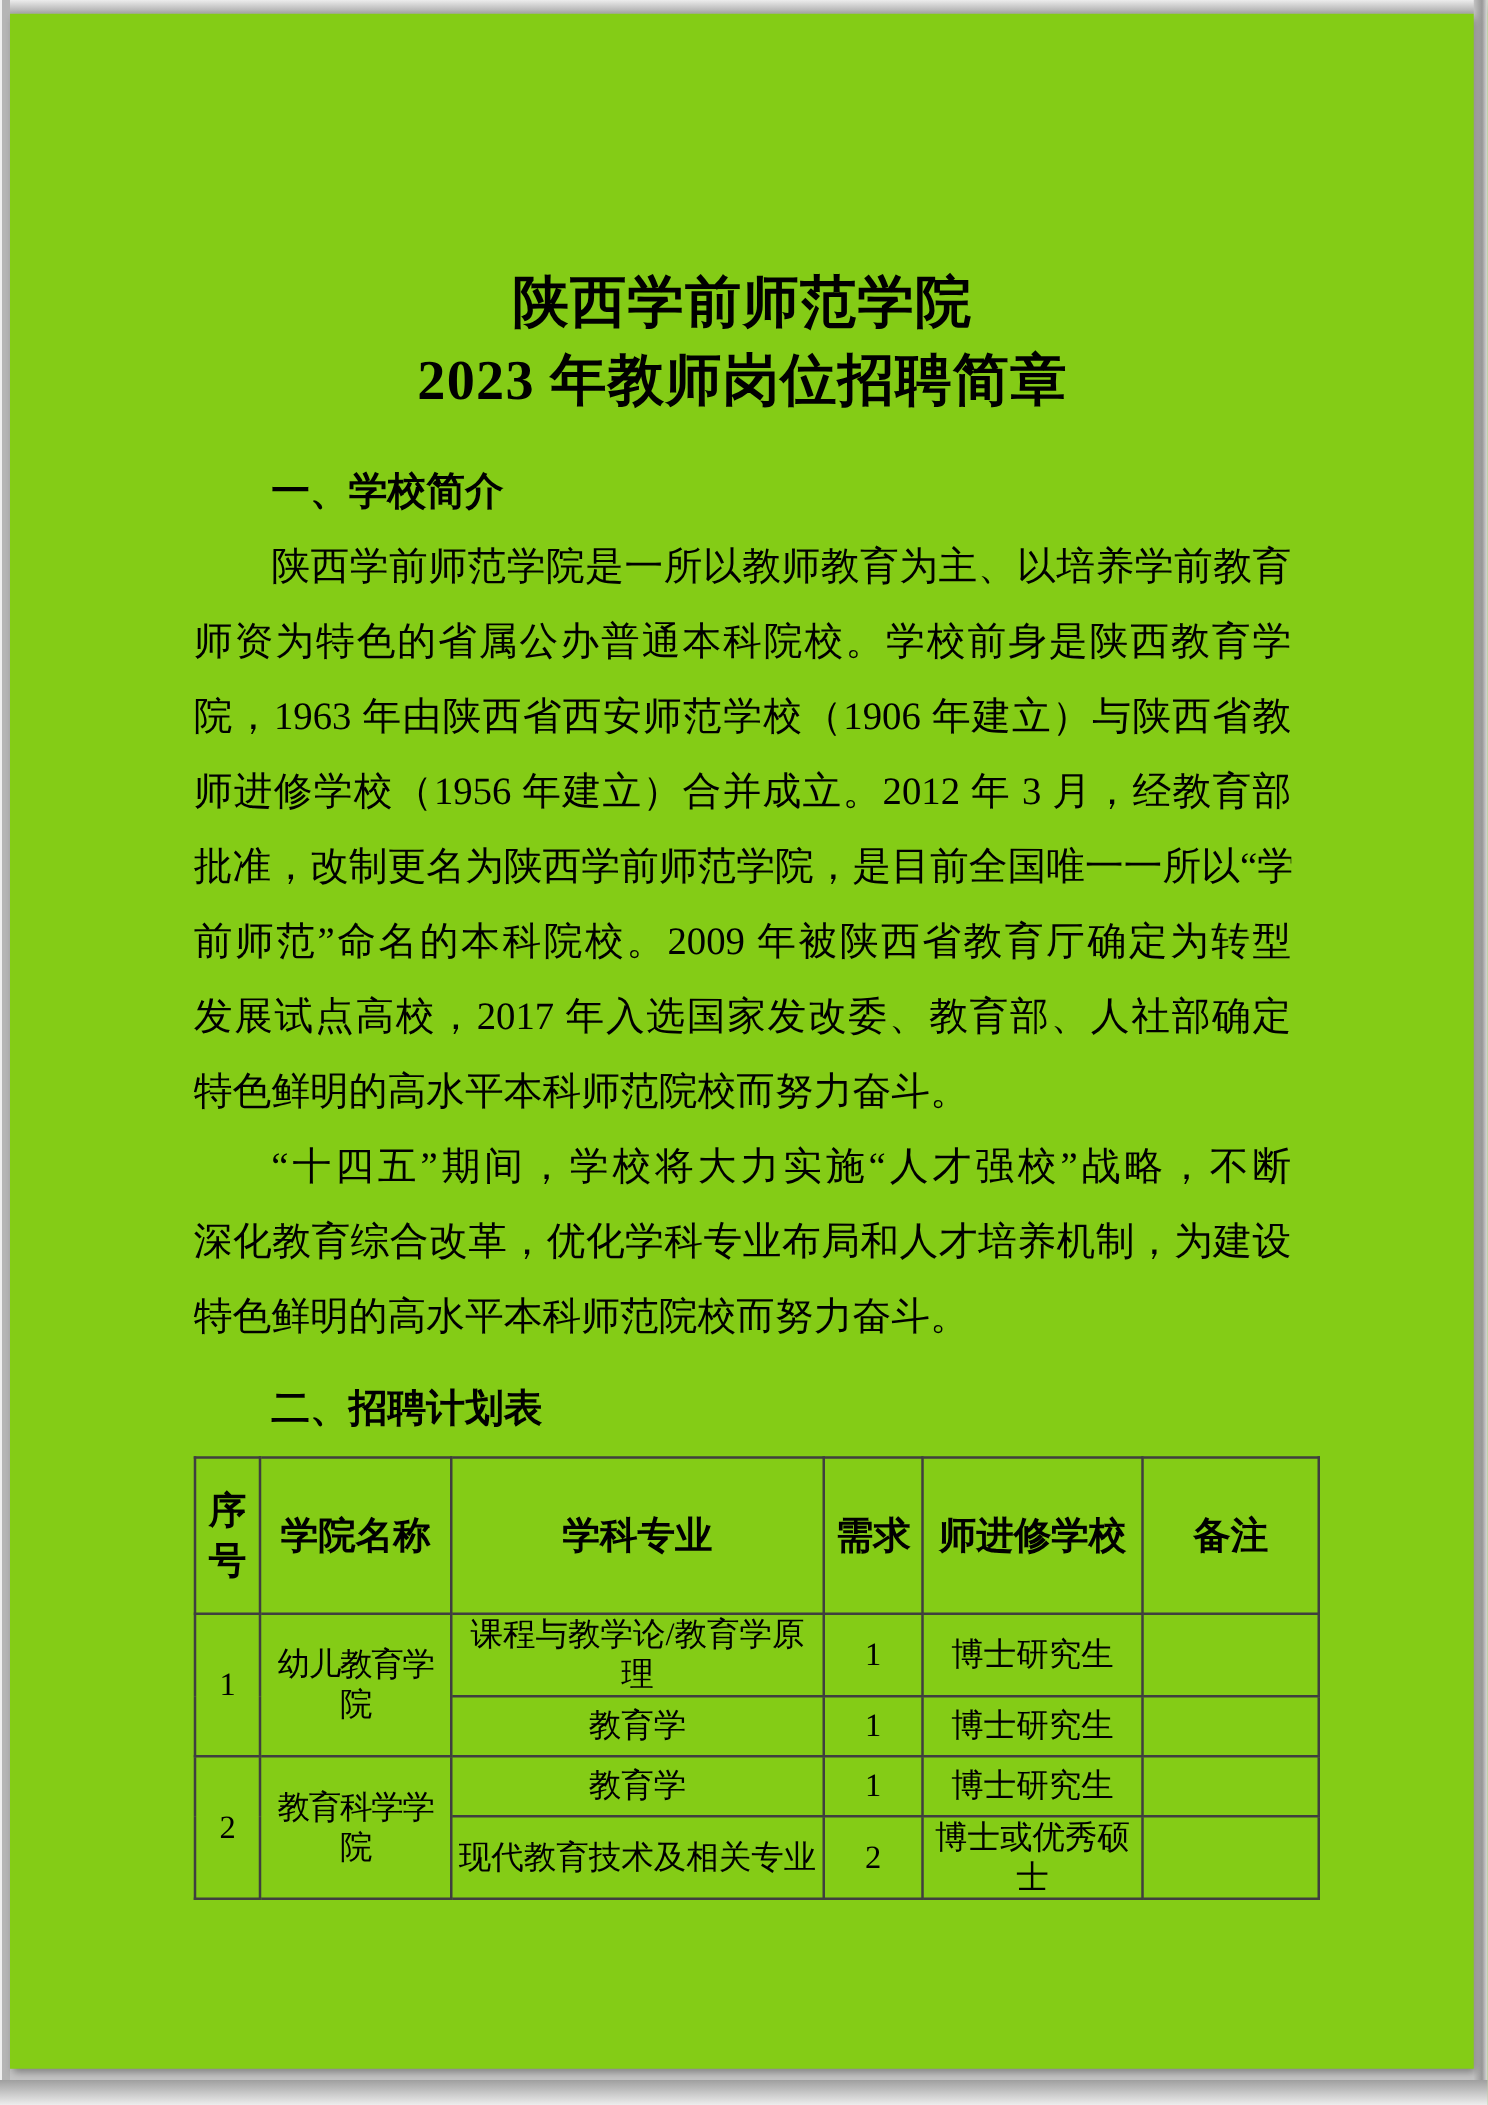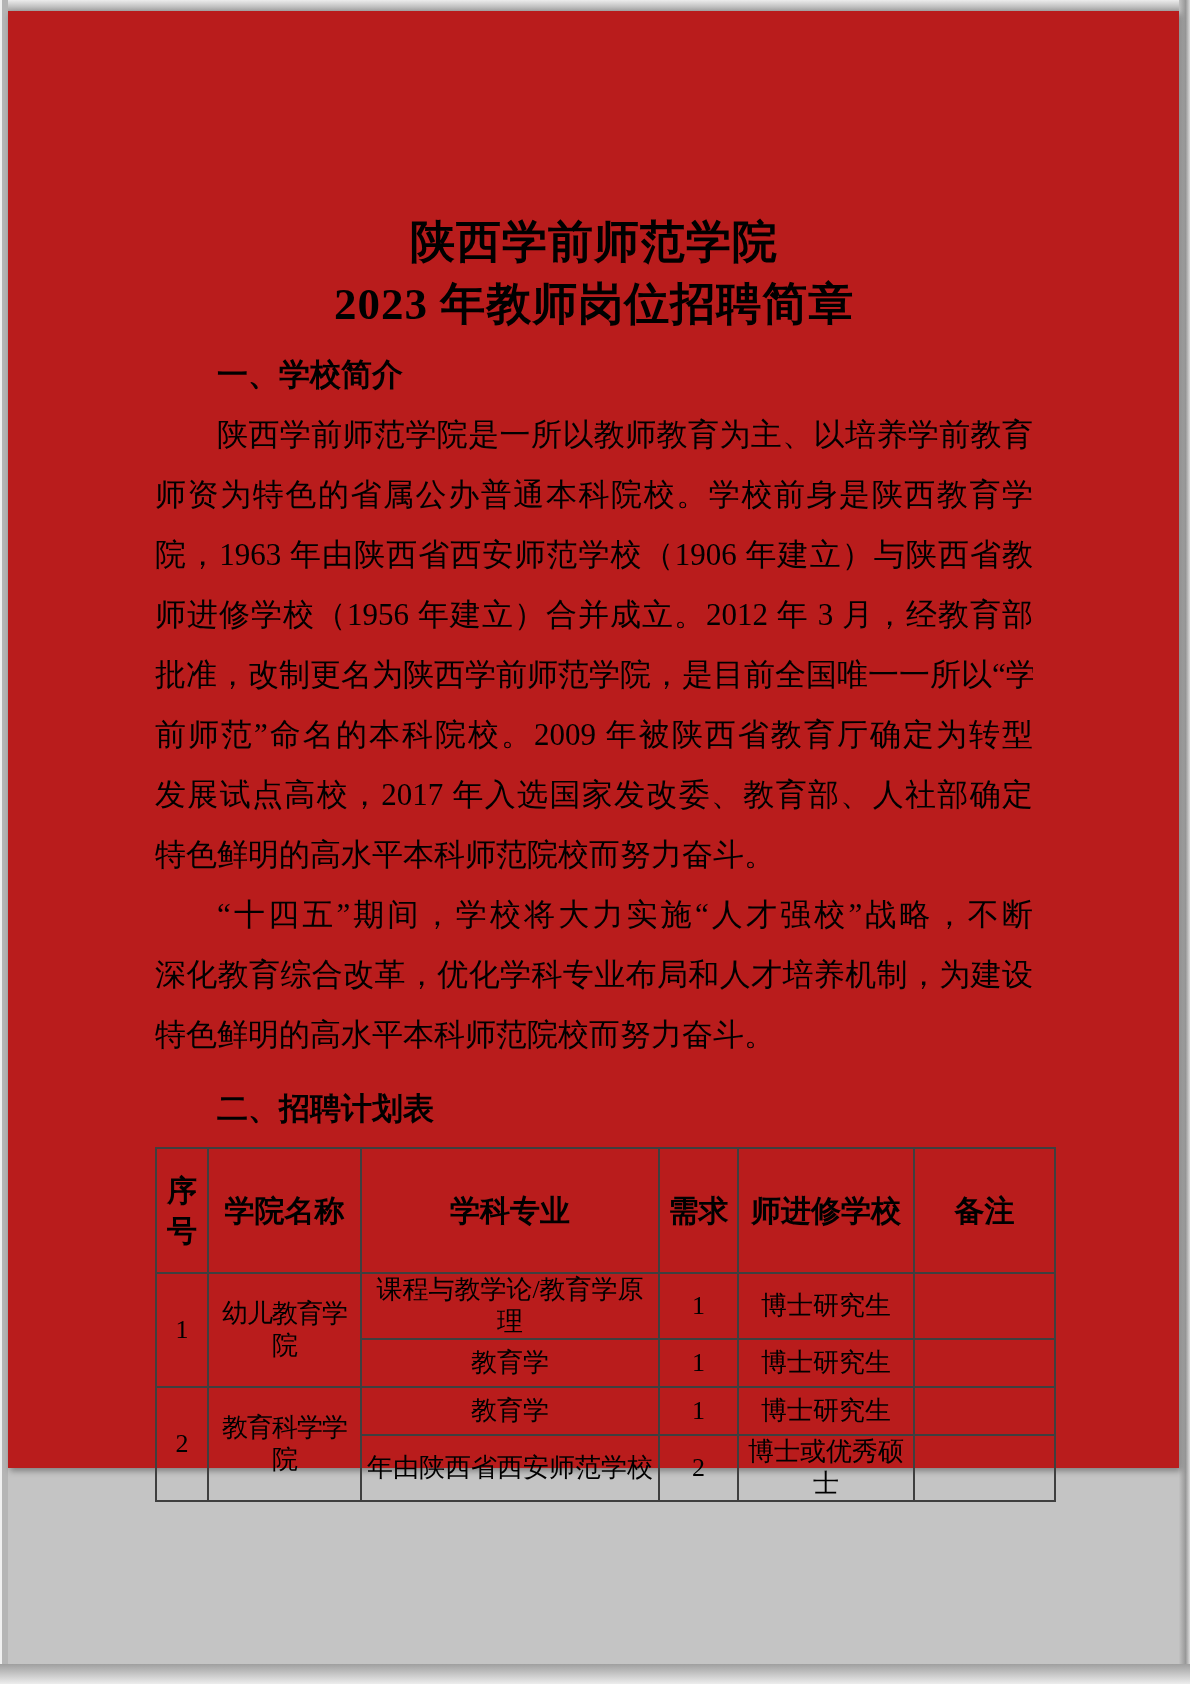--- a/index.html
+++ b/index.html
@@ -12,36 +12,36 @@
   
   .frame-top{position:absolute;left:0;top:0;width:1190px;height:11px;
     background:linear-gradient(to bottom,#ececec,#a6a6a6);}
   .frame-left{position:absolute;left:0;top:0;width:8px;height:1684px;
     background:linear-gradient(to right,#f0f0f0 0 2px,#b5b5b5 2px 100%);}
   .frame-right{position:absolute;left:1179px;top:0;width:11px;height:1684px;
     background:linear-gradient(to right,#c2c2c2,#989898 60%,#dcdcdc);}
   .frame-bottom{position:absolute;left:0;top:1664px;width:1190px;height:20px;
     background:linear-gradient(to bottom,#9f9f9f,#ededed);}
   .page{
-    position:absolute;left:8px;top:11px;width:1171px;height:1457px;
-    background:#b91c1c;
+    position:absolute;left:8px;top:11px;width:1171px;height:1644px;
+    background:#84cc16;
     box-shadow:2px 3px 6px rgba(0,0,0,0.35);
   }
   .content{
     padding:200px 146px 0 147px; 
   }
   .doc-title{
     text-align:center;font-weight:bold;font-size:45px;line-height:62px;
     font-family:"Liberation Serif","DejaVu Serif",serif;
     letter-spacing:1px;
   }
   .sec-heading{
     font-family:"Liberation Sans","DejaVu Sans",sans-serif;
     font-weight:bold;font-size:31px;line-height:44px;
-    padding-left:62px;margin-top:18px;
+    padding-left:62px;margin-top:36px;
   }
   .sec-heading.second{margin-top:22px;}
   .para{overflow:hidden;}
   .para1{margin-top:8px;height:480px;}
   .para2{height:180px;}
   .bline{
     height:60px;line-height:60px;font-size:31px;overflow:hidden;
     text-align:justify;text-align-last:justify;text-justify:inter-character;
     white-space:nowrap;
   }
@@ -139,21 +139,21 @@
       </tr>
       <tr class="r3">
         <td rowspan="2">2</td>
         <td rowspan="2" class="college">教育科学学院</td>
         <td>教育学</td>
         <td>1</td>
         <td>博士研究生</td>
         <td></td>
       </tr>
       <tr class="r4">
-        <td>年由陕西省西安师范学校</td>
+        <td>现代教育技术及相关专业</td>
         <td>2</td>
         <td>博士或优秀硕士</td>
         <td></td>
       </tr>
     </tbody>
       </table>
 
   </div>
 </div>
 

